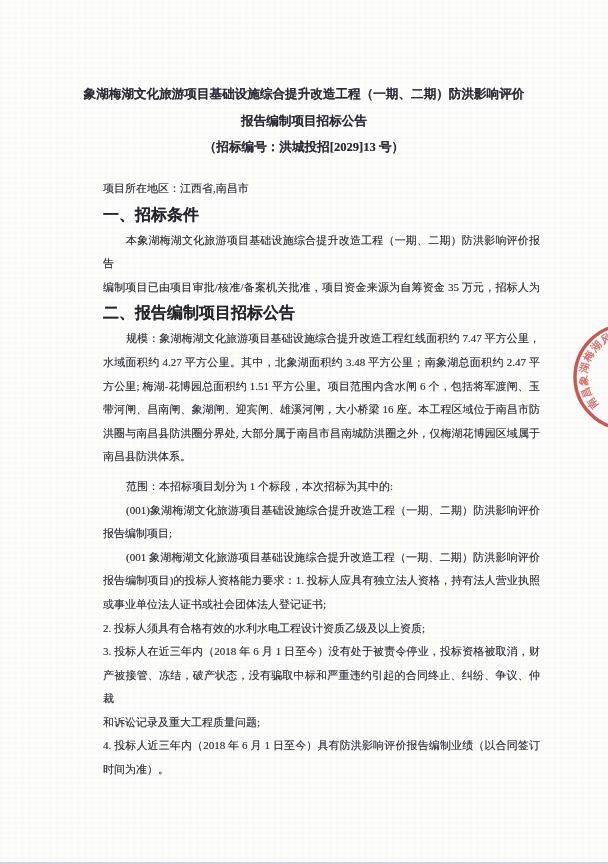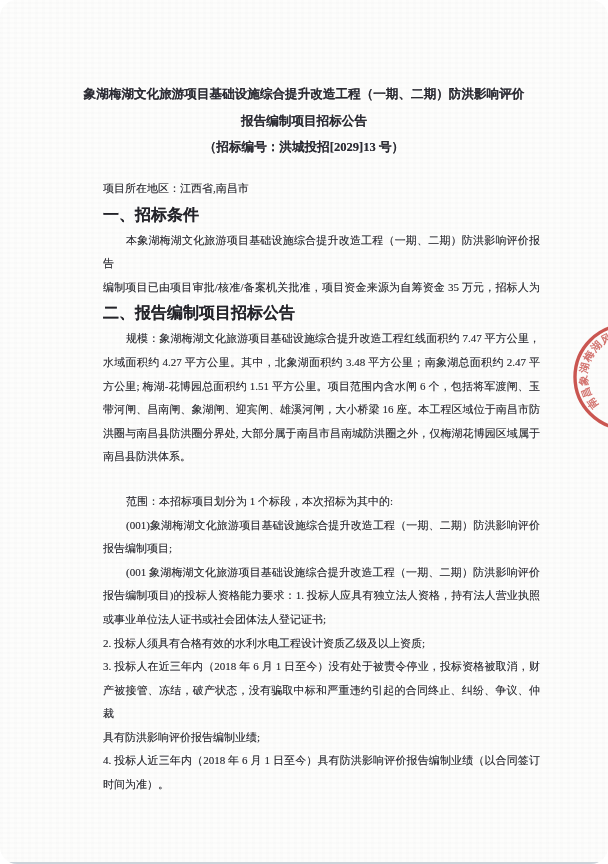--- a/index.html
+++ b/index.html
@@ -3,21 +3,20 @@
 <meta charset="utf-8">
 <style>
   html,body{margin:0;padding:0;}
   .page{
     position:relative;
     width:608px;height:864px;
     background:#fdfdfc;
     overflow:hidden;
     font-family:"Liberation Serif","DejaVu Serif",serif;
     color:#2f2f36;
-    border-radius:17px;
   }
   
   .page::before{
     content:"";position:absolute;inset:0;
     background:
       repeating-linear-gradient(0deg, rgba(120,125,135,0.018) 0 2px, rgba(255,255,255,0) 2px 5px),
       repeating-linear-gradient(90deg, rgba(120,125,135,0.014) 0 3px, rgba(255,255,255,0) 3px 7px);
     pointer-events:none;
   }
   .title-block{
@@ -32,21 +31,21 @@
   .body-block{
     position:absolute;left:103px;top:177px;width:437px;
     font-size:11px;
     line-height:23.6px;
     text-shadow:0 0 .45px rgba(47,47,54,.5);
   }
   .ln{min-height:23.6px;}
   .j{text-align:justify;text-align-last:justify;}
   .left{text-align:right;text-align-last:left;}
   .ind{text-indent:23px;}
-  .gap{margin-top:21px;}
+  .gap{margin-top:6px;}
   .hd{
     font-weight:bold;
     font-size:16px;
     line-height:28px;
     color:#232329;
     text-shadow:0 0 .5px rgba(35,35,41,.6);
   }
   .seal{
     position:absolute;left:556px;top:303px;
     opacity:.88;
@@ -82,21 +81,21 @@
     <div class="ln left">南昌县防洪体系。</div>
     <div class="ln left ind gap">范围：本招标项目划分为 1 个标段，本次招标为其中的:</div>
     <div class="ln j ind">(001)象湖梅湖文化旅游项目基础设施综合提升改造工程（一期、二期）防洪影响评价</div>
     <div class="ln left">报告编制项目;</div>
     <div class="ln j ind">(001 象湖梅湖文化旅游项目基础设施综合提升改造工程（一期、二期）防洪影响评价</div>
     <div class="ln j">报告编制项目)的投标人资格能力要求：1. 投标人应具有独立法人资格，持有法人营业执照</div>
     <div class="ln left">或事业单位法人证书或社会团体法人登记证书;</div>
     <div class="ln left">2. 投标人须具有合格有效的水利水电工程设计资质乙级及以上资质;</div>
     <div class="ln j">3. 投标人在近三年内（2018 年 6 月 1 日至今）没有处于被责令停业，投标资格被取消，财</div>
     <div class="ln j">产被接管、冻结，破产状态，没有骗取中标和严重违约引起的合同终止、纠纷、争议、仲裁</div>
-    <div class="ln left">具有防洪影响评价报告编制业绩;</div>
+    <div class="ln left">和诉讼记录及重大工程质量问题;</div>
     <div class="ln j">4. 投标人近三年内（2018 年 6 月 1 日至今）具有防洪影响评价报告编制业绩（以合同签订</div>
     <div class="ln left">时间为准）。</div>
   </div>
 
   <svg class="seal" width="132" height="150" viewBox="0 0 132 150" aria-hidden="true">
     <circle cx="71" cy="74" r="52" fill="none" stroke-width="3.4" stroke="#c4403a"></circle>
     <defs>
       <path id="sealArc" d="M 42.7 102.3 A 40 40 0 1 1 99.3 102.3"></path>
     </defs>
     <text font-size="10.5" font-weight="bold" opacity="0.82" letter-spacing="1" fill="#c4403a">

